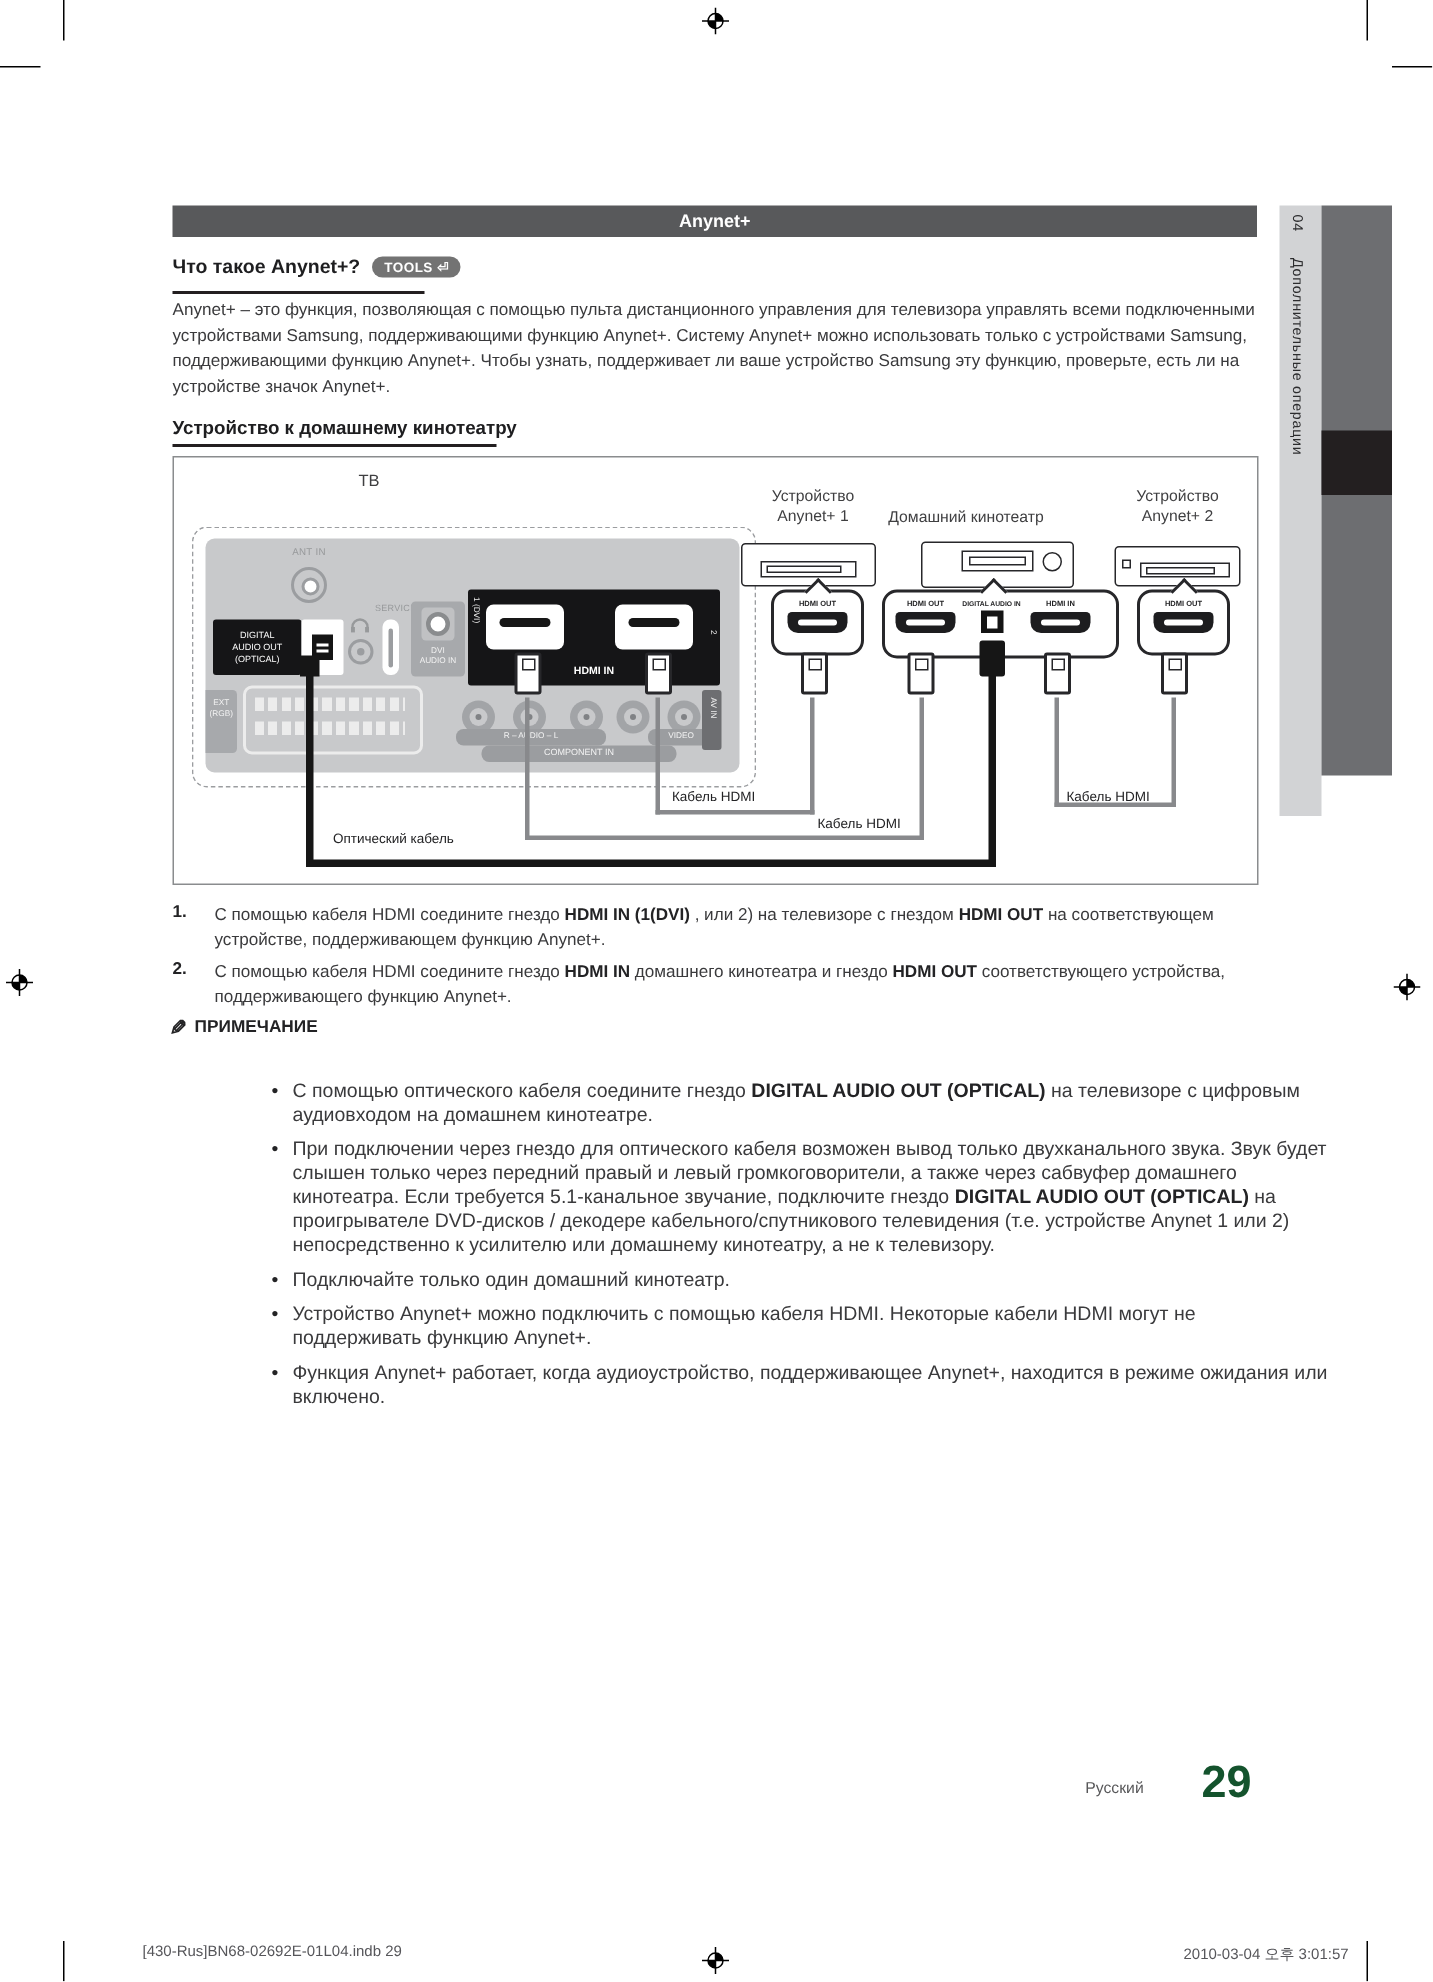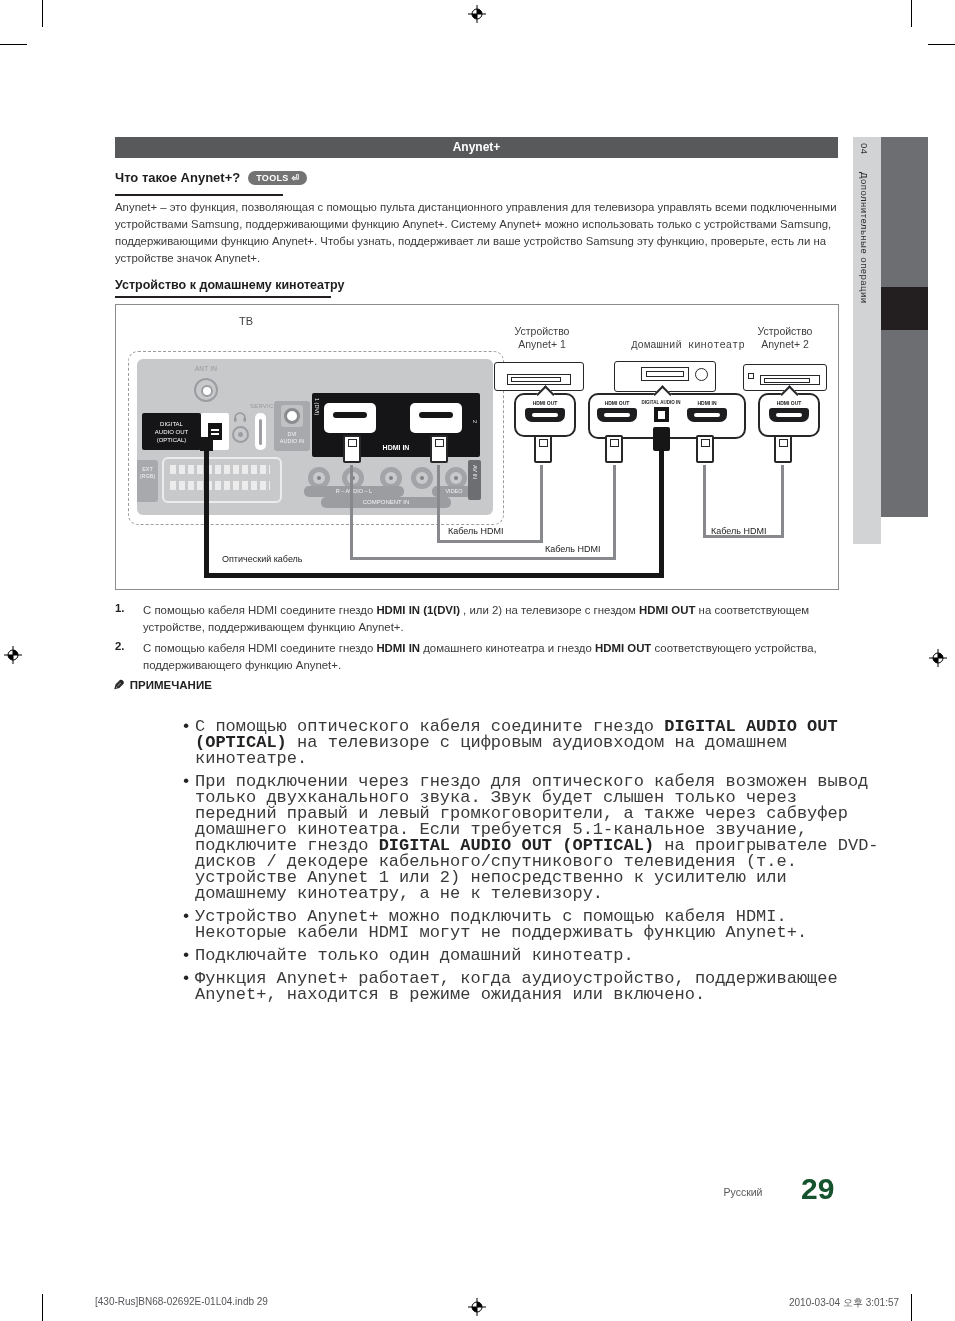--- a/index.html
+++ b/index.html
@@ -58,21 +58,21 @@
   
   .step{position:absolute;left:115px;width:724px;display:flex;}
   .stepnum{width:28px;font-size:11.4px;font-weight:bold;color:#232325;}
   .steptxt{flex:1;font-size:11.4px;line-height:17px;color:#3a3a3c;}
   .bold{font-weight:bold;color:#232325;}
   .notehead{position:absolute;left:113px;top:677px;display:flex;align-items:center;gap:5px;
             font-size:11.5px;font-weight:bold;color:#232325;}
   .noteic{font-size:14px;transform:scaleX(-1);}
   .bullets{position:absolute;left:141px;top:703px;width:704px;}
   .bullets li{position:relative;list-style:none;padding-left:14px;margin:0 0 7px 0;
-              font-size:17px;line-height:16px;color:#3a3a3c;font-family:Liberation Mono, monospace;}
+              font-size:13px;line-height:16px;color:#3a3a3c;}
   .bullets li::before{content:"•";position:absolute;left:0;top:0;color:#232325;}
   .pagenum-lang{position:absolute;left:693px;top:1186px;width:100px;text-align:center;font-size:10.5px;color:#58585a;}
   .pagenum{position:absolute;left:801px;top:1172px;font-size:30px;font-weight:bold;color:#14532d;}
   .printfoot{position:absolute;top:1296px;font-size:10px;color:#56565a;}
 </style>
 </head>
 <body>
 
 <div class="pg">
 
@@ -134,21 +134,21 @@
   <div class="h2">Устройство к домашнему кинотеатру</div>
   <div class="rule" style="left:115px;top:296px;width:216px;"></div>
 
   <div class="dbox">
     <div class="dlabel" style="left:108px;top:10px;width:44px;font-size:11px;">ТВ</div>
 
     <div class="dlabel" style="left:371px;top:20px;width:110px;">
       <div>Устройство</div>
       <div>Anynet+ 1</div>
     </div>
-    <div class="dlabel" style="left:492px;top:34px;width:160px;font-family:Liberation Mono, monospace;">Домашний кинотеатр</div>
+    <div class="dlabel" style="left:448px;top:34px;width:160px;">Домашний кинотеатр</div>
     <div class="dlabel" style="left:614px;top:20px;width:110px;">
       <div>Устройство</div>
       <div>Anynet+ 2</div>
     </div>
 
     <div class="tv-dash"></div>
     <div class="tv-panel"></div>
     <div class="ptext" style="left:62px;top:60px;width:56px;text-align:center;font-size:6.5px;">ANT IN</div>
     <div class="ring" style="left:78px;top:73px;width:20px;height:20px;border:2px solid #9b9da0;background:#c8c9cb;">
       <div class="ring" style="left:5px;top:5px;width:8px;height:8px;border:2px solid #9b9da0;background:#fff;"></div>
@@ -352,22 +352,22 @@
     <div class="steptxt"><span>С помощью кабеля HDMI соедините гнездо </span><span class="bold">HDMI IN</span><span> домашнего кинотеатра и гнездо </span><span class="bold">HDMI OUT</span><span> соответствующего устройства, поддерживающего функцию Anynet+.</span></div>
   </div>
 
   <div class="notehead">
     <span class="noteic">✎</span>
     <span>ПРИМЕЧАНИЕ</span>
   </div>
   <ul class="bullets">
     <li><span>С помощью оптического кабеля соедините гнездо </span><span class="bold">DIGITAL AUDIO OUT (OPTICAL)</span><span> на телевизоре с цифровым аудиовходом на домашнем кинотеатре.</span></li>
     <li><span>При подключении через гнездо для оптического кабеля возможен вывод только двухканального звука. Звук будет слышен только через передний правый и левый громкоговорители, а также через сабвуфер домашнего кинотеатра. Если требуется 5.1-канальное звучание, подключите гнездо </span><span class="bold">DIGITAL AUDIO OUT (OPTICAL)</span><span> на проигрывателе DVD-дисков / декодере кабельного/спутникового телевидения (т.е. устройстве Anynet 1 или 2) непосредственно к усилителю или домашнему кинотеатру, а не к телевизору.</span></li>
+    <li><span>Подключайте только один домашний кинотеатр.</span></li>
     <li><span>Устройство Anynet+ можно подключить с помощью кабеля HDMI. Некоторые кабели HDMI могут не поддерживать функцию Anynet+.</span></li>
-    <li><span>Подключайте только один домашний кинотеатр.</span></li>
     <li><span>Функция Anynet+ работает, когда аудиоустройство, поддерживающее Anynet+, находится в режиме ожидания или включено.</span></li>
   </ul>
 
   <div class="pagenum-lang">Русский</div>
   <div class="pagenum">29</div>
   <div class="printfoot" style="left:95px;">[430-Rus]BN68-02692E-01L04.indb   29</div>
   <div class="printfoot" style="left:789px;">2010-03-04   오후 3:01:57</div>
 
 </div>
 

